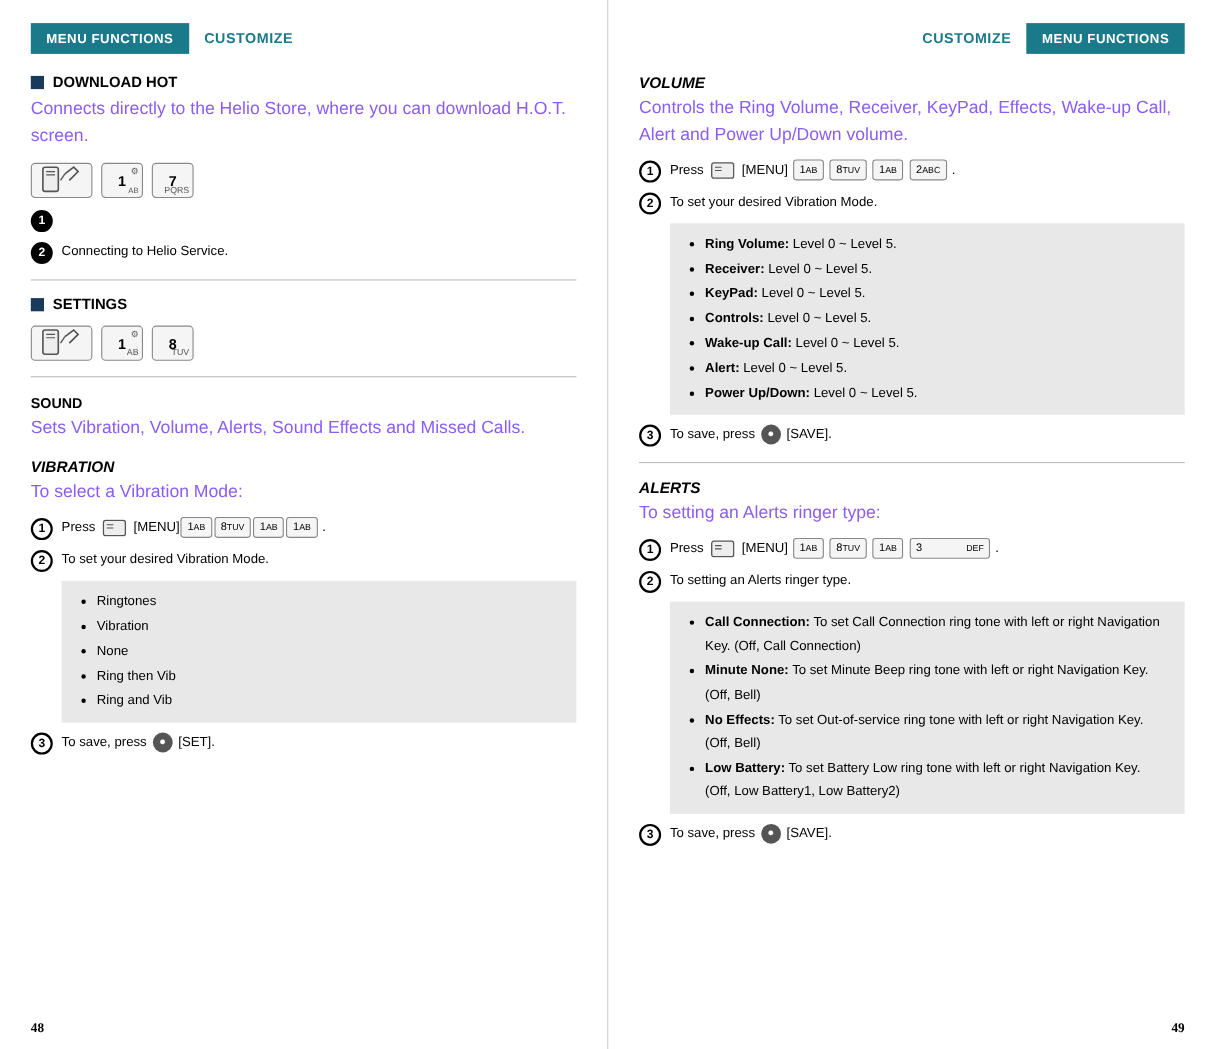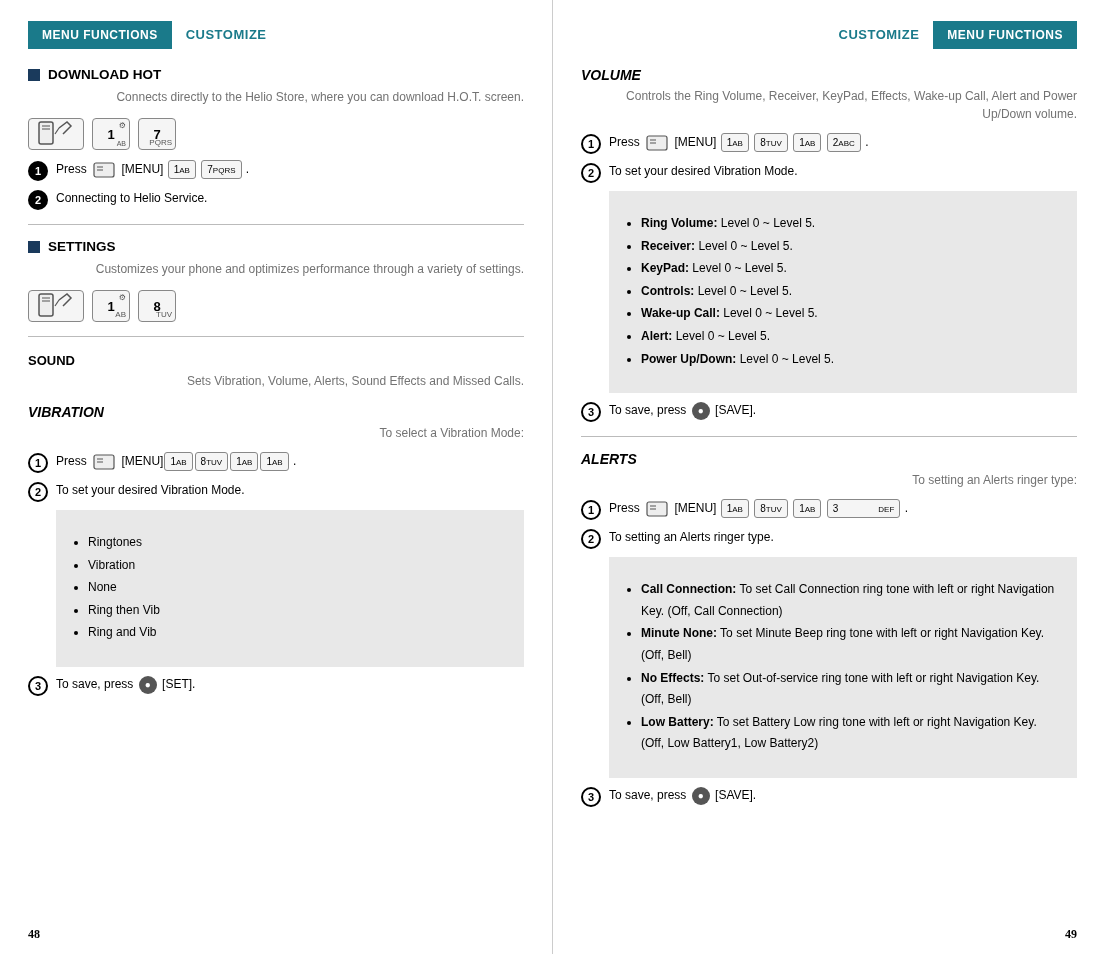--- a/index.html
+++ b/index.html
@@ -70,25 +70,24 @@
 
     .subsection-title-italic {
       font-style: italic;
       font-weight: bold;
       font-size: 14px;
       margin-bottom: 4px;
       margin-top: 14px;
     }
 
     .section-desc {
-      font-size: 12px;
+      font-size: 16px;
       margin-bottom: 10px;
-      color: #737373;
+      color: #8b5cf6;
       line-height: 1.5;
-      text-align: right;
     }
 
     
     .key-diagram {
       display: flex;
       align-items: center;
       gap: 8px;
       margin: 12px 0 10px 0;
     }
     .key-box {
@@ -157,21 +156,21 @@
     .step-content {
       flex: 1;
       font-size: 12px;
       line-height: 1.5;
     }
 
     
     .bullet-box {
       background: #e8e8e8;
       border: none;
-      padding: 22px 16px;
+      padding: 8px 16px;
       margin: 8px 0 8px 28px;
       font-size: 12px;
       line-height: 1.8;
     }
     .bullet-box ul {
       list-style: disc;
       padding-left: 16px;
     }
     .bullet-box ul li {
       margin-bottom: 1px;
@@ -272,45 +271,32 @@
         <sup style="font-size:8px;position:absolute;top:2px;right:3px;color:#555;">⚙</sup>
       </div>
       <div class="key-box">
         <span class="key-main">7</span>
         <span class="key-sub">PQRS</span>
       </div>
     </div>
 
     <div class="step">
       <span class="step-circle step-filled">1</span>
-      <span class="step-content">
-        <span>Press</span>
-        <svg style="display:inline;vertical-align:middle;margin:0 3px;" width="22" height="16" viewBox="0 0 22 16">
-          <rect x="1" y="1" width="20" height="14" rx="2" stroke="#555" stroke-width="1.2" fill="#eee"></rect>
-          <line x1="4" y1="5" x2="10" y2="5" stroke="#555" stroke-width="1"></line>
-          <line x1="4" y1="8" x2="10" y2="8" stroke="#555" stroke-width="1"></line>
-        </svg>
-        <span>[MENU]</span>
-        <span class="ikey">1<span style="font-size:8px;">AB</span></span>
-        <span class="ikey">7<span style="font-size:8px;">PQRS</span></span>
-        .
-      </span>
     </div>
     <div class="step">
       <span class="step-circle step-filled">2</span>
       <span class="step-content">Connecting to Helio Service.</span>
     </div>
 
     <hr class="divider-line">
 
     <div class="section-title">
       <span class="square-icon"></span>
       <span>SETTINGS</span>
     </div>
-    <div class="section-desc">Customizes your phone and optimizes performance through a variety of settings.</div>
 
     <div class="key-diagram">
       <div class="key-box phone-icon">
         <svg class="phone-svg" viewBox="0 0 38 28" fill="none" xmlns="http://www.w3.org/2000/svg">
           <rect x="2" y="2" width="14" height="22" rx="2" stroke="#555" stroke-width="1.5" fill="#eee"></rect>
           <line x1="5" y1="6" x2="13" y2="6" stroke="#555" stroke-width="1"></line>
           <line x1="5" y1="9" x2="13" y2="9" stroke="#555" stroke-width="1"></line>
           <path d="M22 8 L30 2 L34 6 L26 14" stroke="#555" stroke-width="1.5" fill="none"></path>
           <line x1="22" y1="8" x2="18" y2="14" stroke="#555" stroke-width="1.2"></line>
         </svg>

